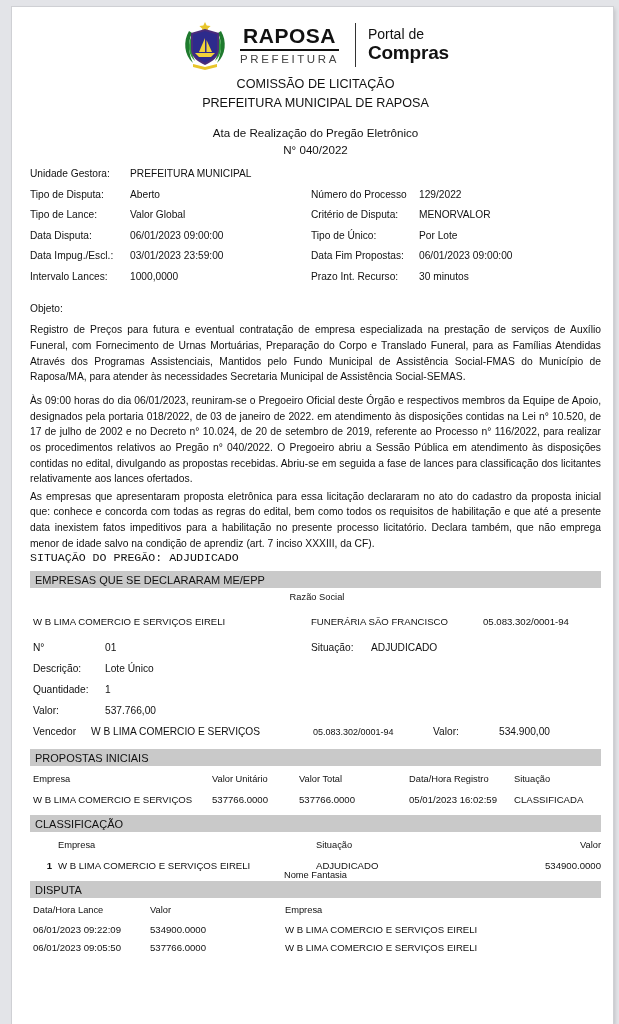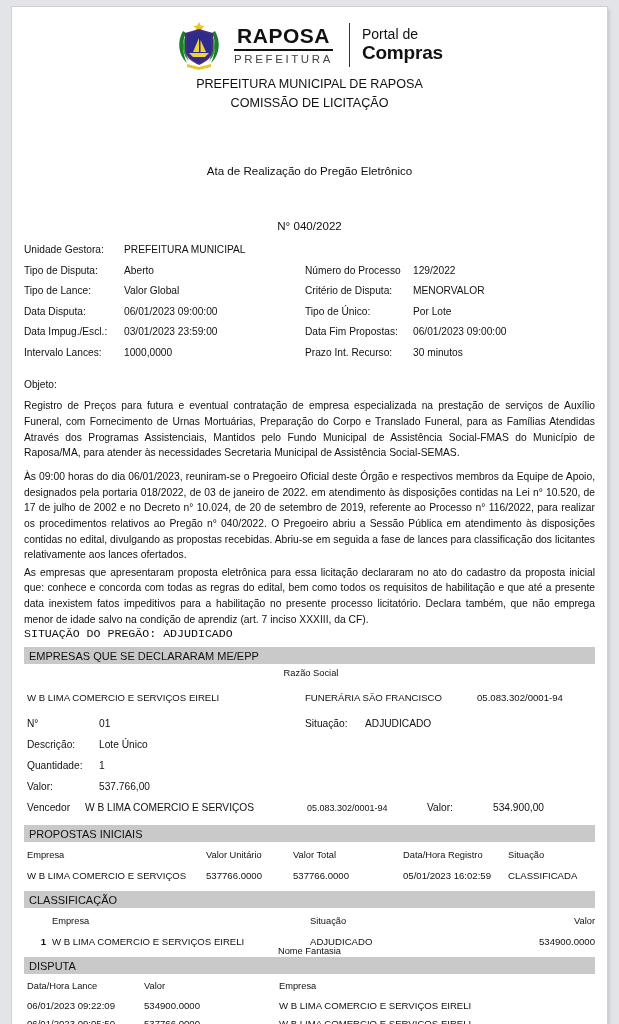--- a/index.html
+++ b/index.html
@@ -25,20 +25,21 @@
   }
   #page {
     position: absolute;
     left: 12px;
     top: 7px;
     width: 595px;
     height: 1017px;
     background: #ffffff;
     box-shadow: 0 0 0 1px #cfd0d4, 2px 2px 4px rgba(0,0,0,0.16);
     overflow: hidden;
+    padding-left: 6px;
   }
   #page-inner {
     position: relative;
     padding: 0 12px;
     width: 571px;
   }
 
   
   .logo-row {
     display: flex;
@@ -109,21 +110,20 @@
     font-size: 12.6px;
     color: #111;
     line-height: 1.5;
   }
   .title-gap { height: 12px; }
   .subtitle-line {
     text-align: center;
     font-size: 11.6px;
     color: #111;
     line-height: 1.45;
-    margin-top: 38px;
   }
 
   
   .info-wrap {
     margin-top: 10px;
     position: relative;
   }
   .info-row {
     display: flex;
     height: 20.5px;
@@ -250,22 +250,22 @@
         </div>
 
         <div class="brand-divider"></div>
 
         <div class="portal-block">
           <div class="portal-top">Portal de</div>
           <div class="portal-bottom">Compras</div>
         </div>
       </div>
 
+      <div class="title-line">COMISSÃO DE LICITAÇÃO</div>
       <div class="title-line">PREFEITURA MUNICIPAL DE RAPOSA</div>
-      <div class="title-line">COMISSÃO DE LICITAÇÃO</div>
       <div class="title-gap"></div>
       <div class="subtitle-line">Ata de Realização do Pregão Eletrônico</div>
       <div class="subtitle-line">N° 040/2022</div>
 
       <div class="info-wrap">
 
         <div class="info-row">
           <div class="kv-label">Unidade Gestora:</div>
           <div class="kv-value">PREFEITURA MUNICIPAL</div>
         </div>

